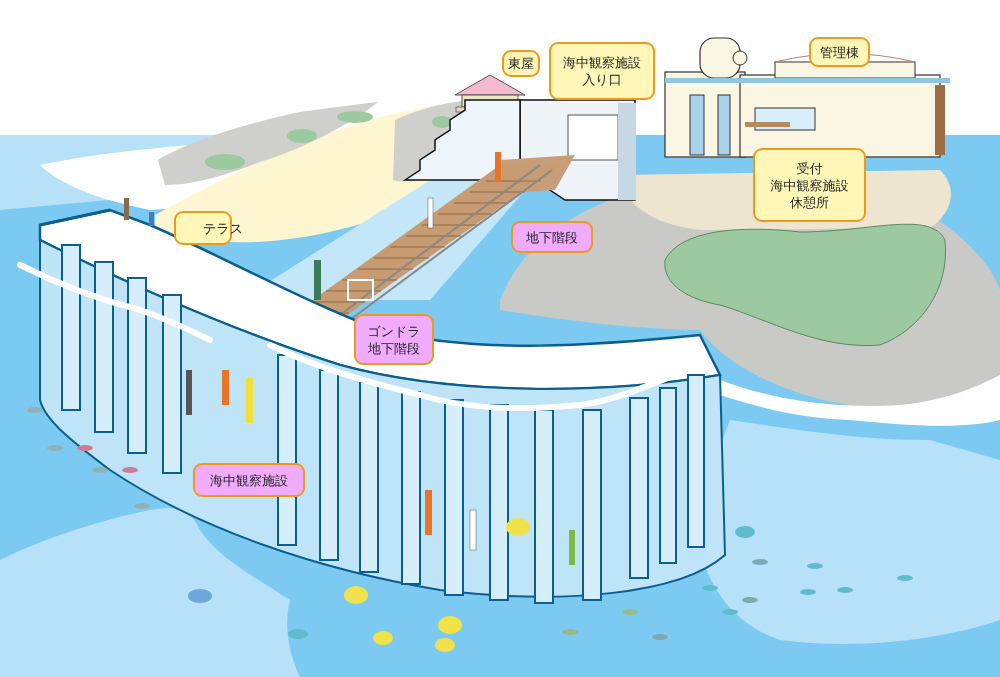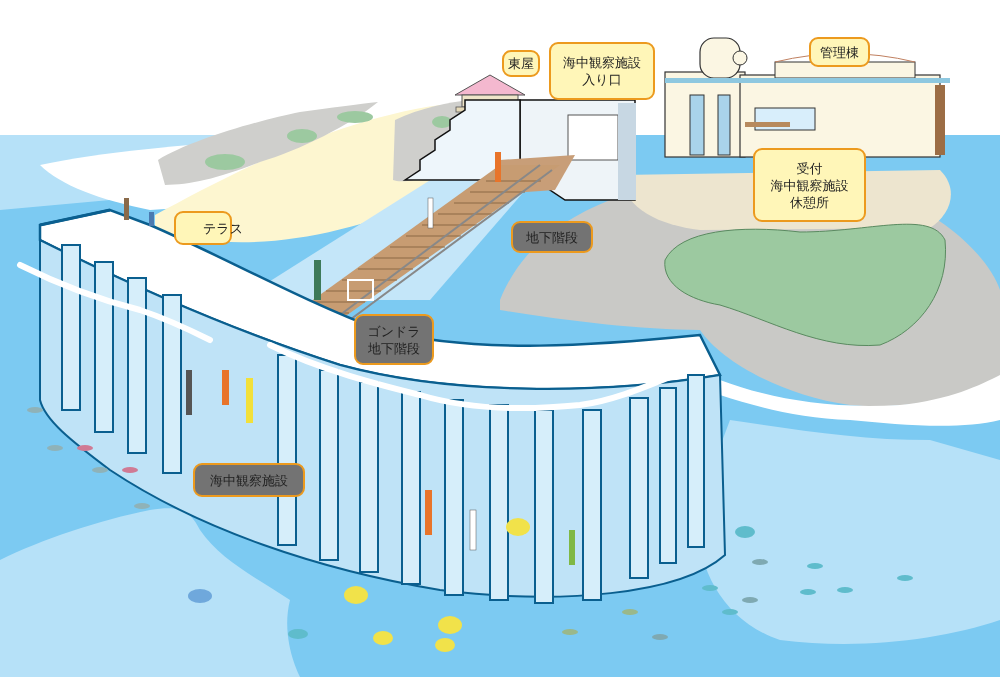--- a/index.html
+++ b/index.html
@@ -12,21 +12,21 @@
     color:#222;
     font-size:13px;
     line-height:17px;
     text-align:center;
     padding:3px 7px;
     box-sizing:border-box;
     display:flex; flex-direction:column; justify-content:center; align-items:center;
     white-space:nowrap;
   }
   .label.yellow { background:#fff6b8; }
-  .label.blue { background:#737373; }
+  .label.blue { background:#f0abfc; }
   .label span { display:block; }
 </style>
 </head>
 <body>
 
 <svg id="scene" viewBox="0 0 1000 677" xmlns="http://www.w3.org/2000/svg">
 
   <rect x="0" y="135" width="1000" height="542" fill="#7ccaf2"></rect>
   <path d="M0 135 L300 135 C250 150 120 160 60 170 C140 175 170 190 110 200 L0 210 Z" fill="#b6e1f8"></path>
   <path d="M40 165 C110 150 230 140 290 140 L300 200 L150 210 C100 200 60 185 40 165 Z" fill="#ffffff"></path>

